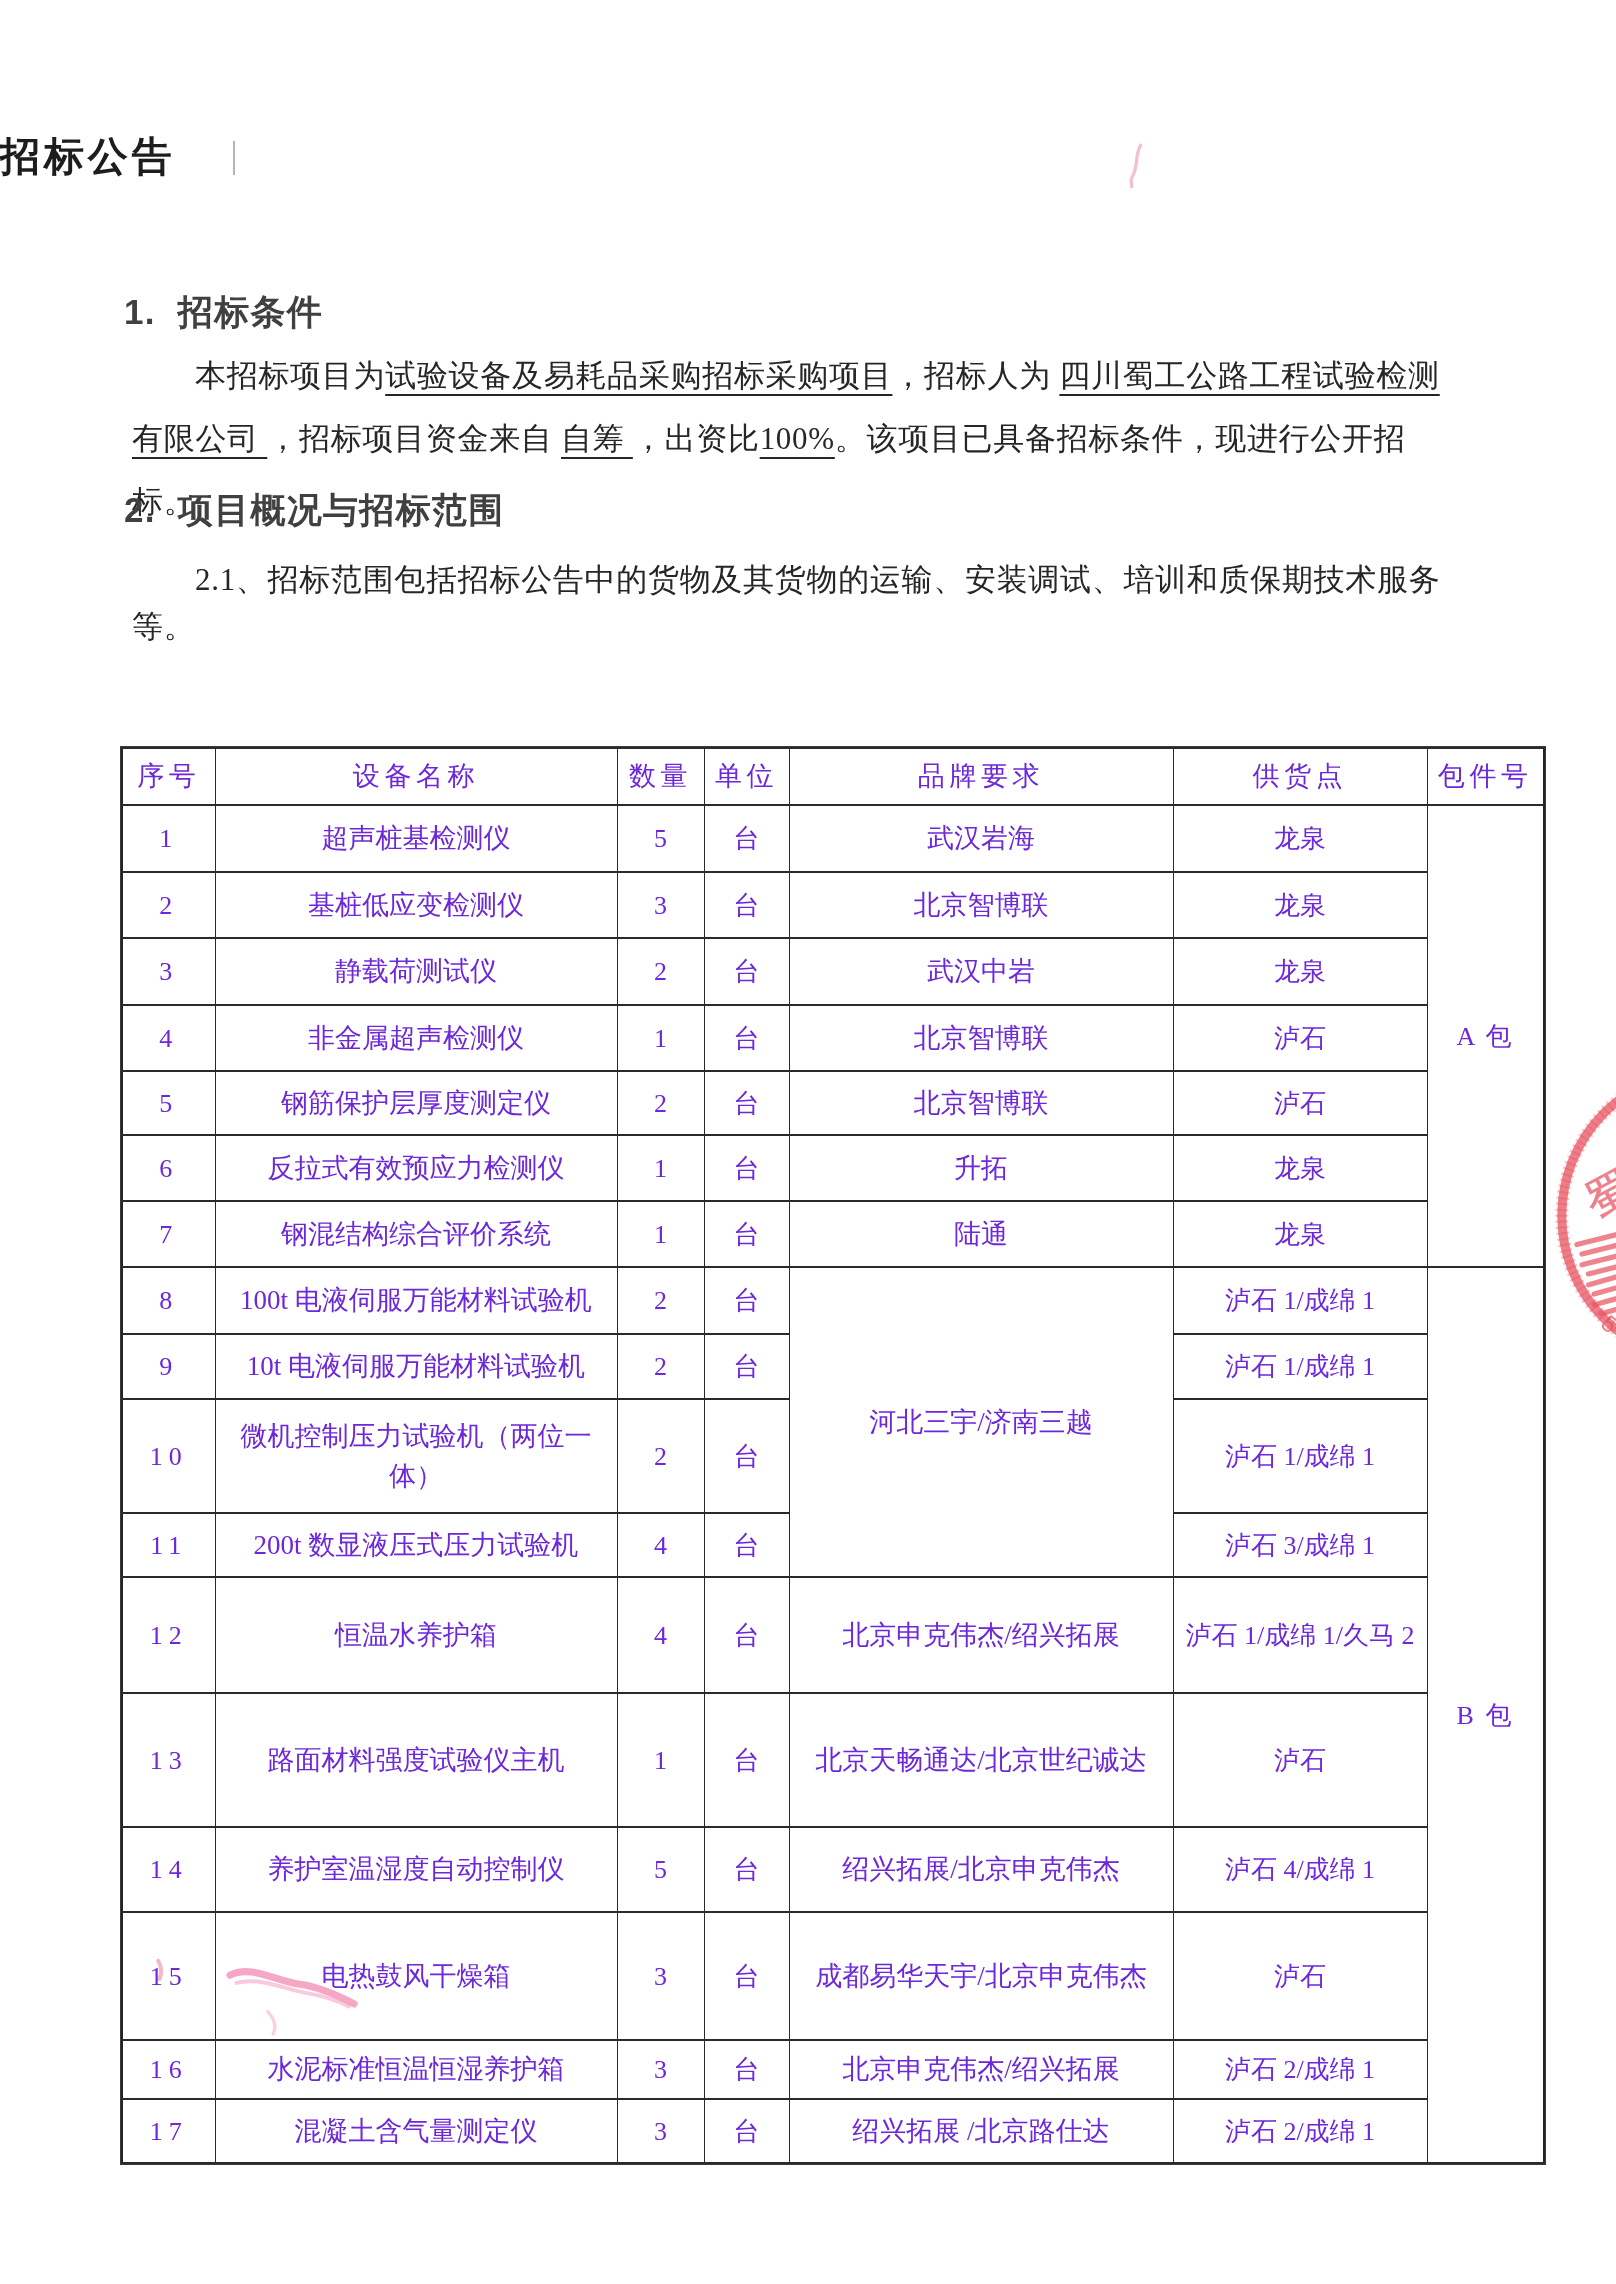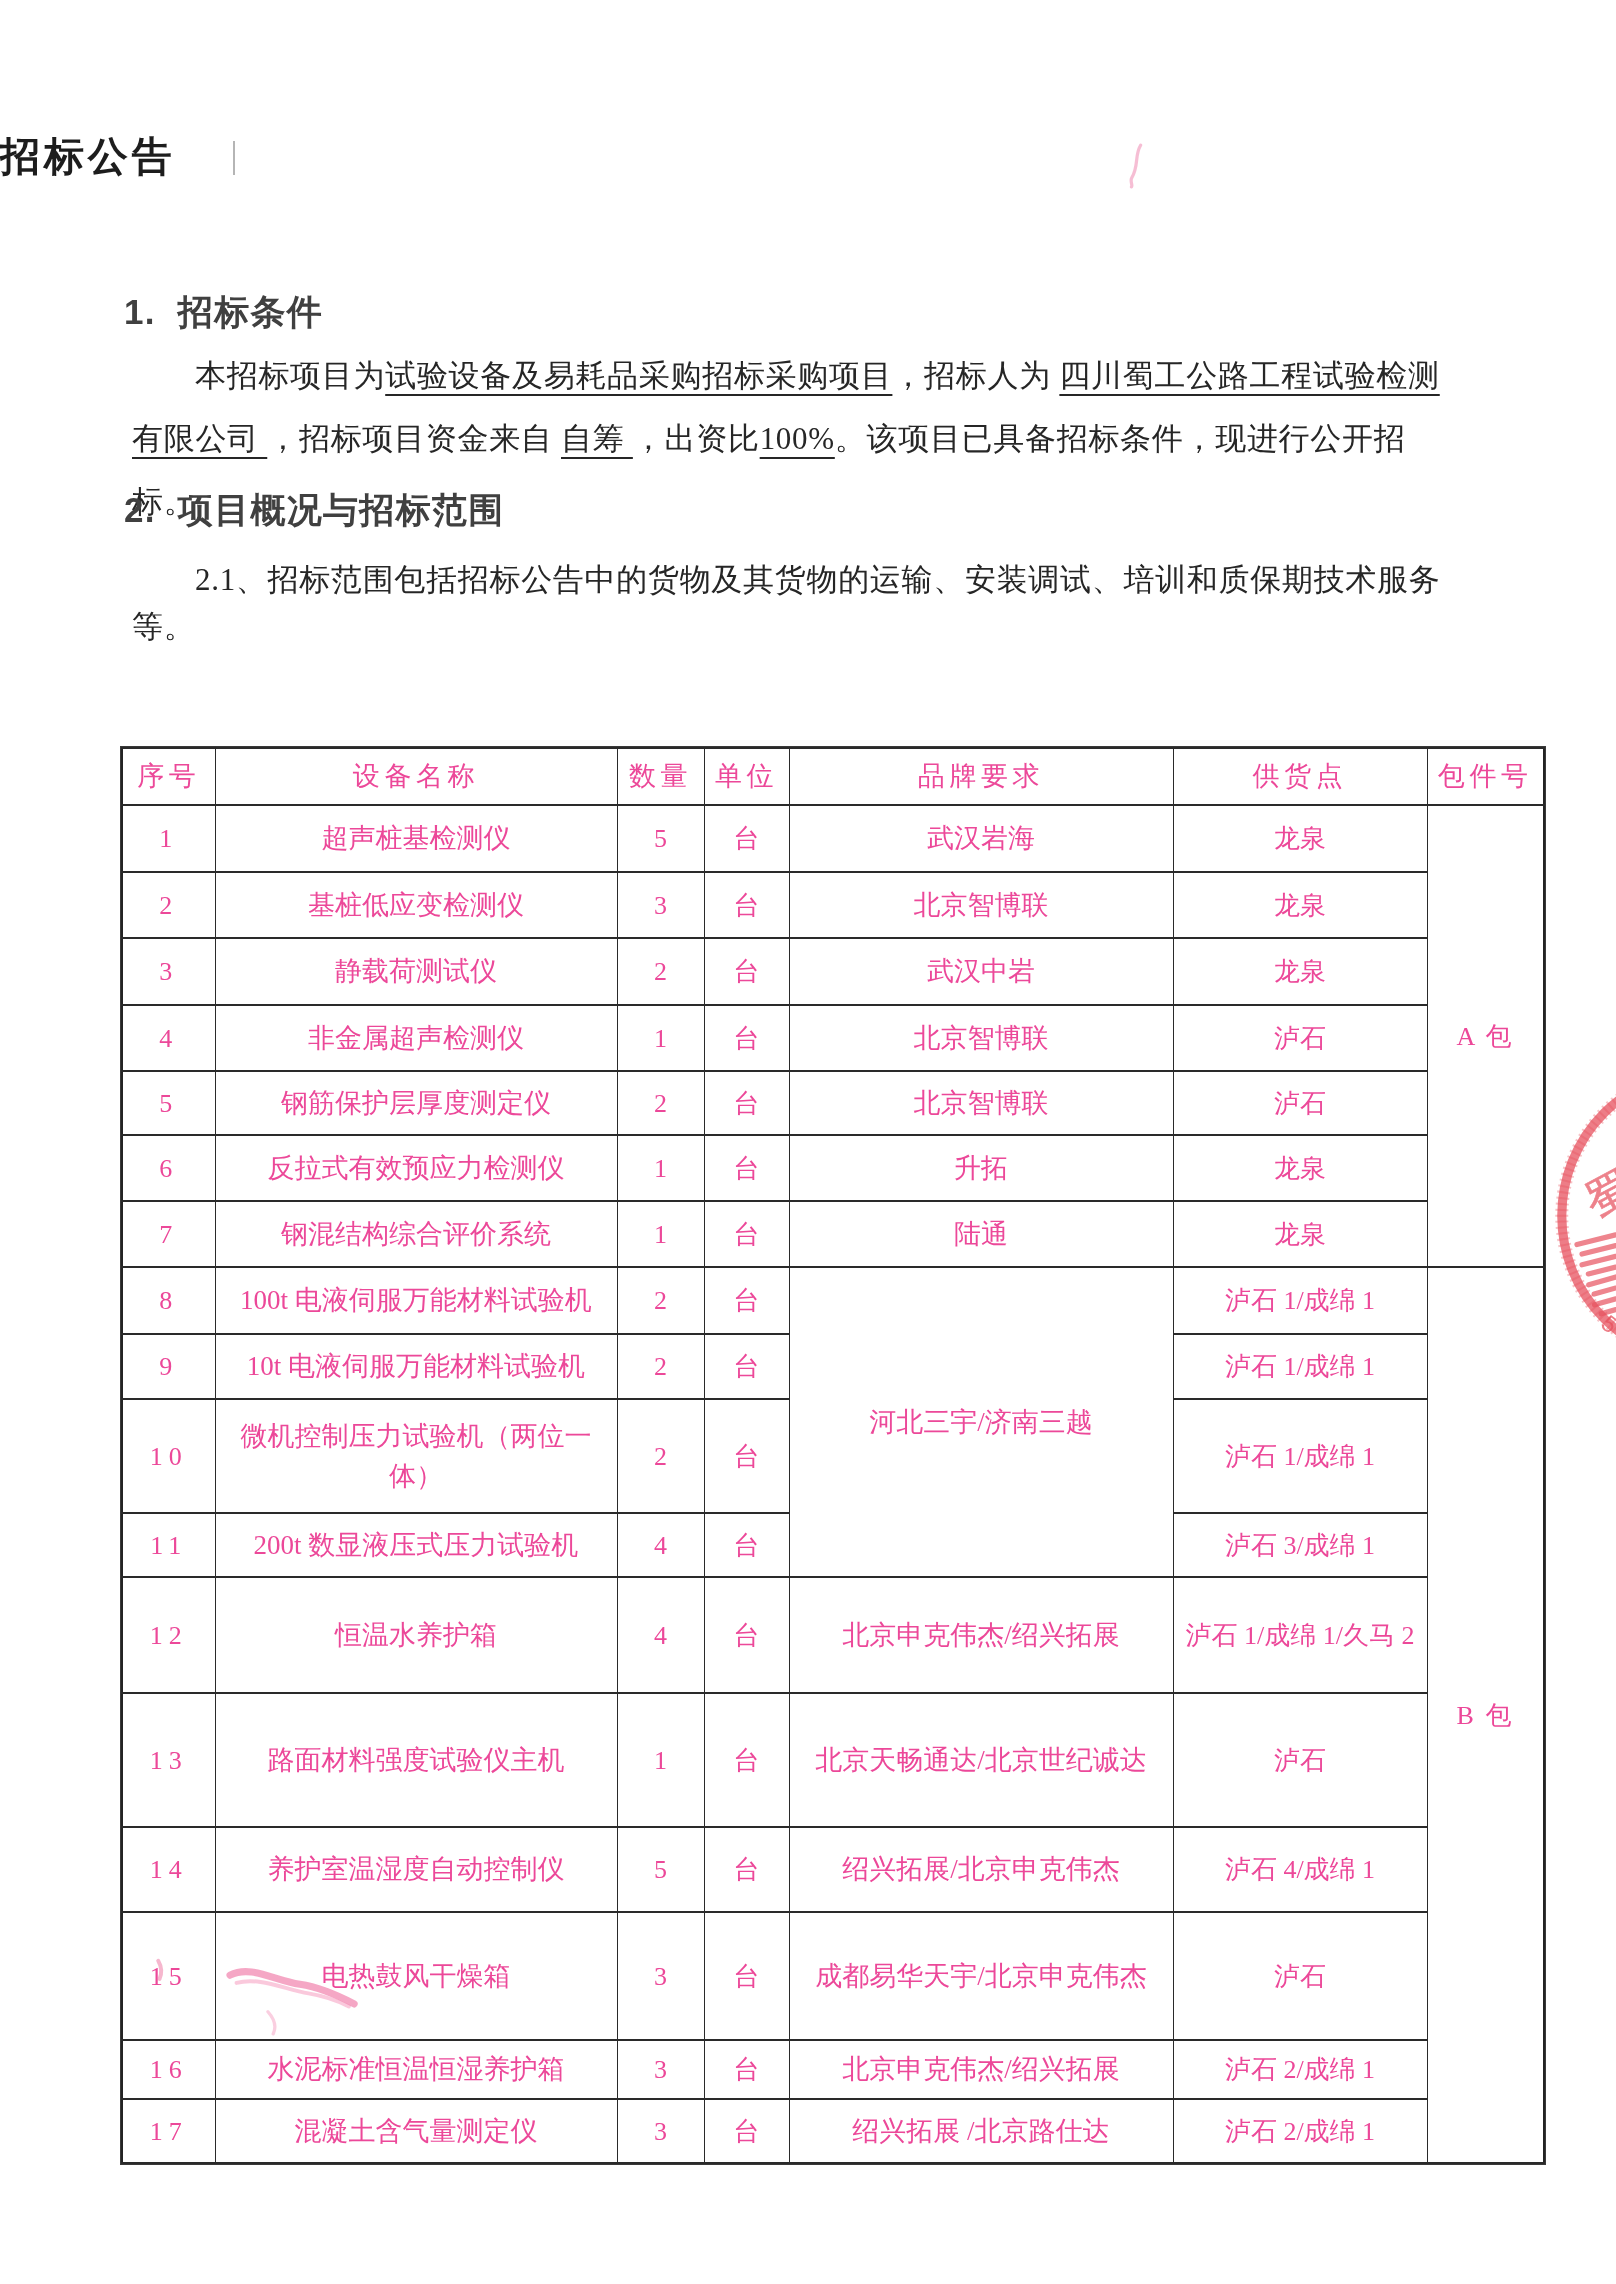--- a/index.html
+++ b/index.html
@@ -33,21 +33,21 @@
   .para-22{top:651px;line-height:47px;text-indent:63px;}
   .u{
     text-decoration:underline;
     text-decoration-thickness:2px;
     text-underline-offset:7.8px;
   }
   
   table.equip{
     position:absolute;left:121px;top:747px;width:1421px;
     border-collapse:collapse;table-layout:fixed;
-    font-size:26px;color:#ec4899;
+    font-size:26px;color:#6d28d9;
   }
   table.equip th,table.equip td{
     border:1.3px solid #2a2a2a;
     border-top-width:2.6px;border-bottom-width:2.6px;
     text-align:center;vertical-align:middle;
     padding:0 5.2px;line-height:1.5;
     font-weight:normal;overflow:hidden;
   }
   table.equip{border:2px solid #242424;outline:0.7px solid #3a3a3a;}
   table.equip thead tr{height:57px;}

